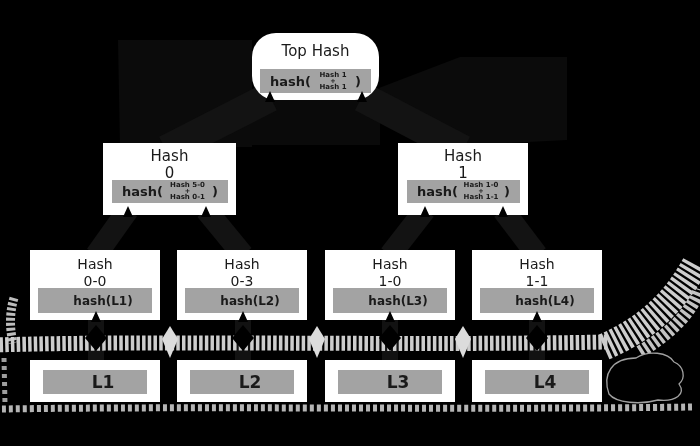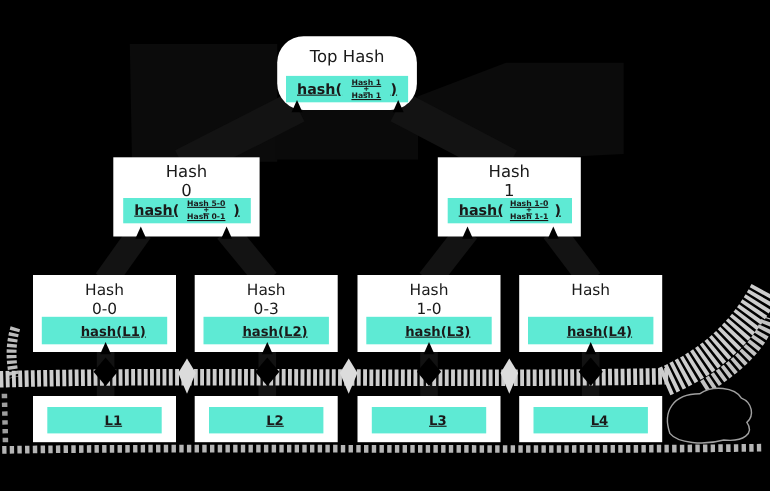--- a/index.html
+++ b/index.html
@@ -12,31 +12,31 @@
   .fg-layer{z-index:3;pointer-events:none;}
   .box{
     position:absolute;background:#ffffff;color:#1a1a1a;z-index:2;
     box-sizing:border-box;text-align:center;
   }
   .title{text-align:center;color:#1a1a1a;}
   .t-top{font-size:15px;margin-top:9px;}
   .t-lg{font-size:15px;line-height:17px;margin-top:5px;}
   .t-sm{font-size:14px;line-height:17px;margin-top:6px;}
   .fn-label{
-    position:absolute;background:#5eead4;display:flex;align-items:center;
-    box-sizing:border-box;color:#1a1a1a;text-decoration:underline;
+    position:absolute;background:#a3a3a3;display:flex;align-items:center;
+    box-sizing:border-box;color:#1a1a1a;
   }
   .spread{justify-content:space-between;padding:0 10px;}
   .center{justify-content:center;padding-left:16px;}
   .fn-text{font-weight:700;font-size:13px;}
   .args{display:flex;flex-direction:column;align-items:center;
         font-size:7px;font-weight:700;line-height:7px;}
   .args .op{font-size:6.5px;line-height:5px;}
   .lvl3fn{font-weight:700;font-size:12px;}
-  .leaflabel{font-weight:700;font-size:12px;}
+  .leaflabel{font-weight:700;font-size:17px;}
 </style>
 </head>
 <body>
 
 <div class="stage">
 
   <svg class="layer bg-layer" width="700" height="446" viewBox="0 0 700 446">
 
     <path d="M118,40 L252,40 L252,147 L120,147 Z" fill="#0b0b0b"></path>
     <path d="M379,88 L460,57 L567,57 L567,140 L424,147 Z" fill="#0b0b0b"></path>
@@ -143,20 +143,21 @@
       <span style="display:block">1-0</span>
     </div>
     <div class="fn-label center" style="left:8px;right:8px;top:38px;height:25px;">
       <span class="lvl3fn">hash(L3)</span>
     </div>
   </div>
 
   <div class="box" style="left:472px;top:250px;width:130px;height:70px;">
     <div class="title t-sm">
       <span style="display:block">Hash</span>
+      <span style="display:block">1-1</span>
     </div>
     <div class="fn-label center" style="left:8px;right:8px;top:38px;height:25px;">
       <span class="lvl3fn">hash(L4)</span>
     </div>
   </div>
 
   <div class="box" style="left:30px;top:360px;width:130px;height:42px;">
     <div class="fn-label center" style="left:13px;right:13px;top:10px;height:24px;">
       <span class="leaflabel">L1</span>
     </div>

